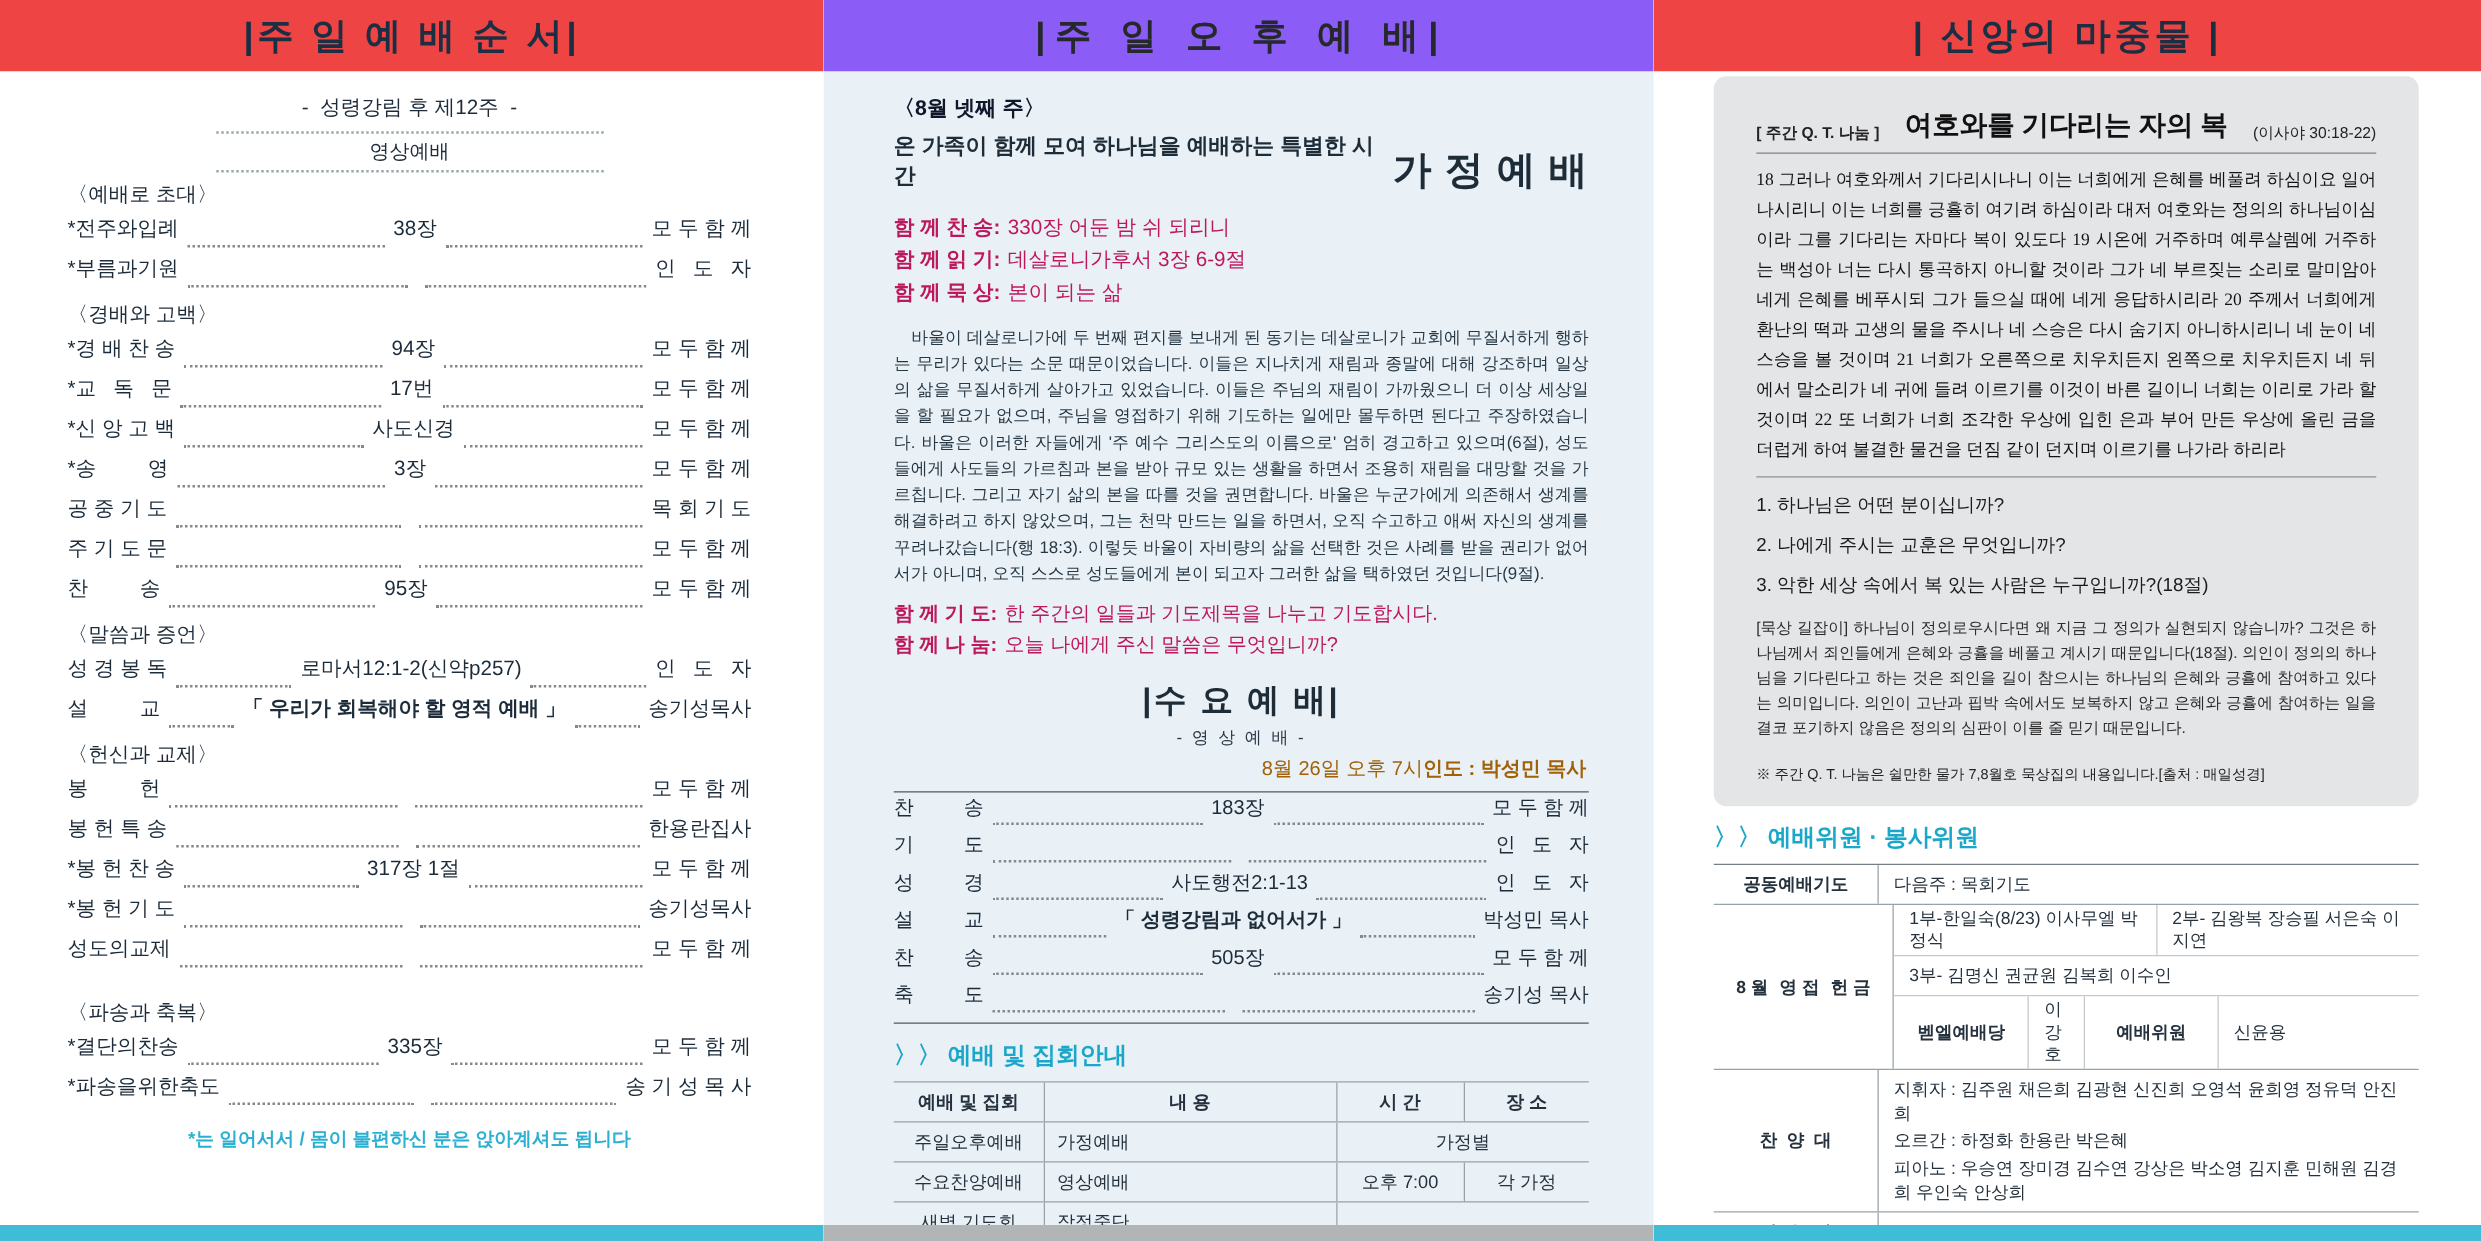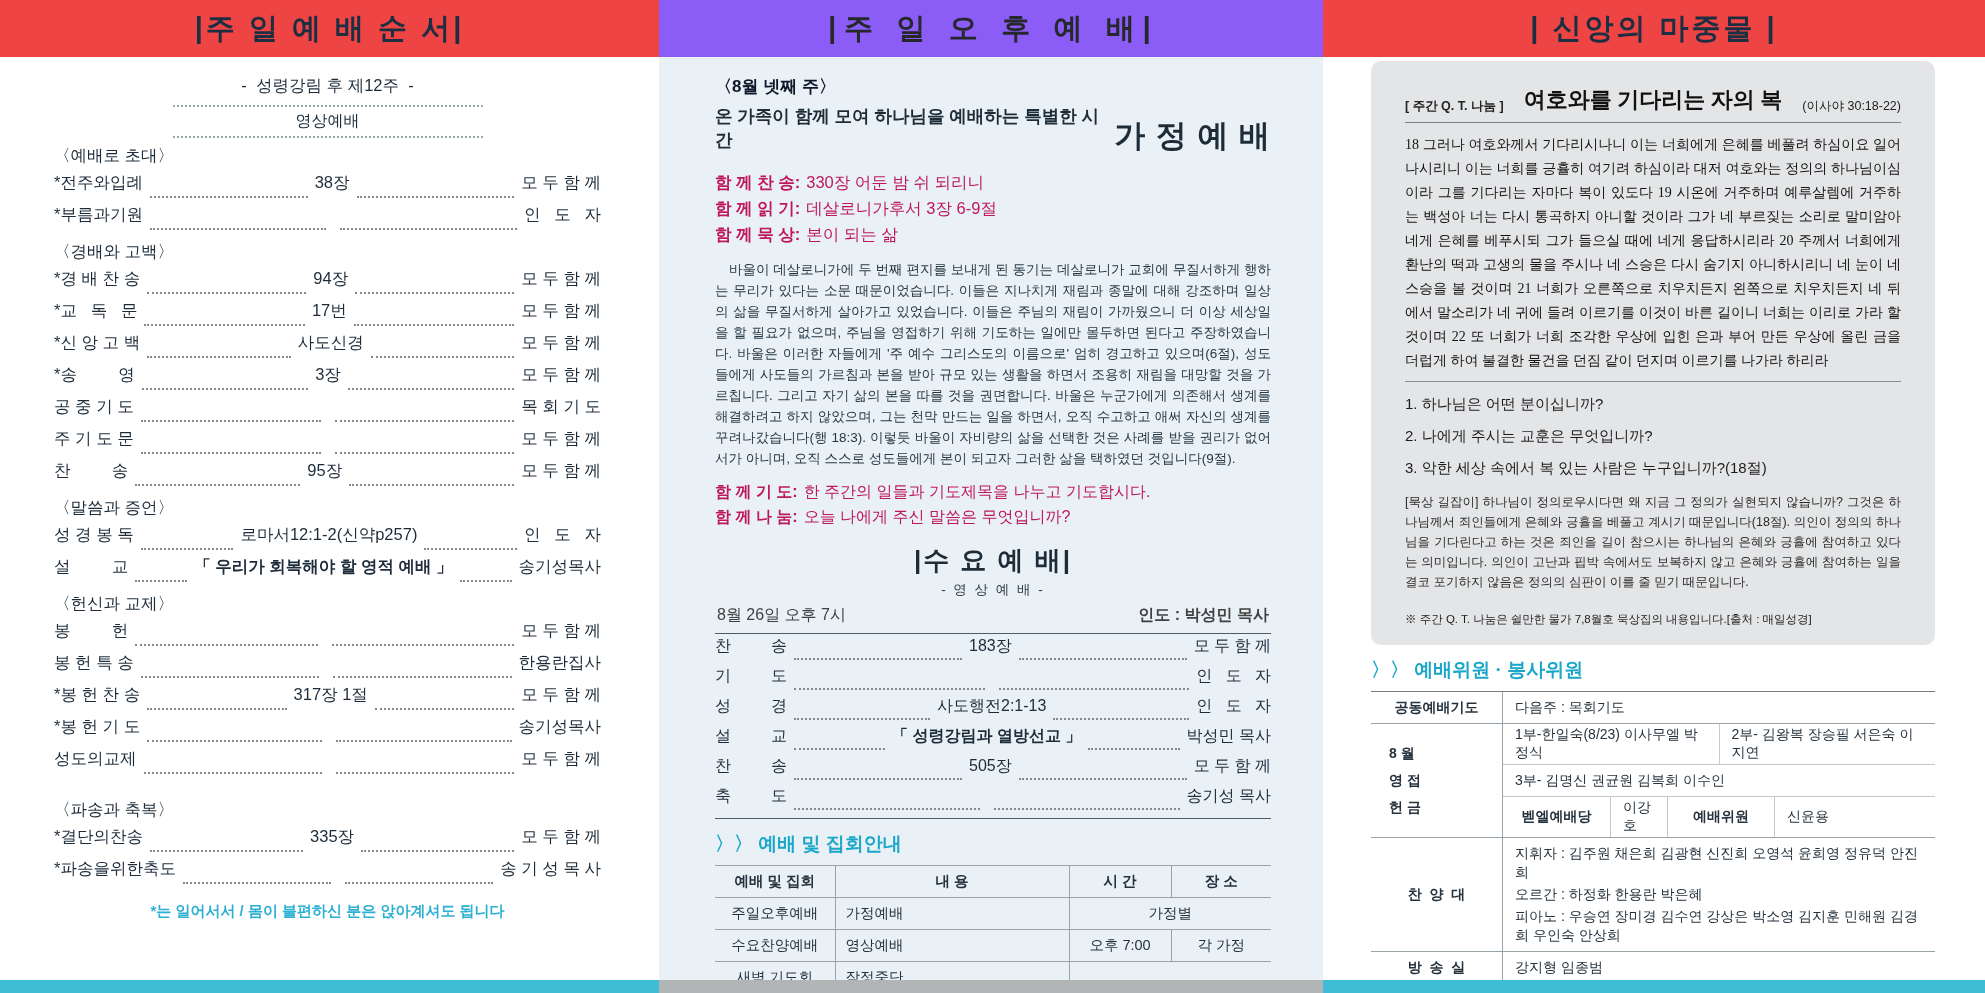--- a/index.html
+++ b/index.html
@@ -49,21 +49,21 @@
   .mline b { white-space:pre; }
   .mline span { margin-left:6px; }
   .mbody { font-size:13.5px; line-height:21px; text-align:justify; margin-top:12px;
            text-indent:14px; color:#273845; }
   .mshare { margin-top:10px; }
   .mshare .mline { line-height:25px; font-size:16px; }
 
   .wtitle { text-align:center; font-size:26px; font-weight:bold; letter-spacing:2px; margin-top:14px;
             color:#1e2c38; white-space:pre; }
   .wsub { text-align:center; font-size:13.5px; letter-spacing:2px; margin-top:3px; color:#2a3845; white-space:pre; }
-  .wdate { display:flex; justify-content:space-between; font-size:16px; margin-top:6px; padding:0 2px 7px; color:#404040; }
+  .wdate { display:flex; justify-content:flex-end; font-size:16px; margin-top:6px; padding:0 2px 7px; color:#a16207; }
   .wdate .wd-right { font-weight:bold; }
   .wrows { border-top:1.5px solid #4f5b66; border-bottom:1.5px solid #4f5b66; padding:2px 0; }
   .wrows .orow { height:30px; font-size:16px; }
 
   .stitle { color:#1ba7c9; font-weight:bold; font-size:19px; margin-top:12px; white-space:pre; }
   .stable { width:100%; border-collapse:collapse; margin-top:8px; font-size:14.5px; color:#25323e; }
   .stable th, .stable td { border-top:1px solid #98a2a9; padding:6px 10px; text-align:center; font-weight:normal; height:28px; }
   .stable th { font-weight:bold; }
   .stable tr:last-child td { border-bottom:1px solid #98a2a9; }
   .stable .vl { border-left:1px solid #98a2a9; }
@@ -85,21 +85,21 @@
 
   .ctitle { color:#1ba7c9; font-weight:bold; font-size:19px; margin:12px 50px 0 48px; white-space:pre; }
   .ctable { margin:8px 50px 0 48px; border-top:1.5px solid #777f86; border-bottom:1.5px solid #777f86;
             font-size:14px; color:#25323e; }
   .crow { display:flex; border-bottom:1px solid #98a2a9; min-height:32px; }
   .crow:last-child { border-bottom:none; }
   .clabel { flex:0 0 132px; border-right:1px solid #98a2a9; display:flex; align-items:center;
             justify-content:center; font-weight:bold; white-space:pre; padding:4px 8px; text-align:center; }
   .ccell { flex:1; padding:4px 12px; display:flex; align-items:center; }
   .ccell-col { flex-direction:column; align-items:flex-start; justify-content:center; gap:3px; padding:6px 12px; line-height:19px; }
-  .olab { display:flex; flex-direction:column; gap:9px; width:100%; padding:0 10px; }
+  .olab { display:flex; gap:9px; width:100%; padding:0 10px; }
   .olab span { display:flex; justify-content:space-between; }
   .osub { flex:1; display:flex; flex-direction:column; }
   .osub-r { display:flex; border-bottom:1px solid #c3c9cd; min-height:32px; align-items:center; }
   .osub-r:last-child { border-bottom:none; }
   .half { flex:1; padding:2px 12px; }
   .half + .half { border-left:1px solid #c3c9cd; }
   .bcelllab { flex:0 0 108px; font-weight:bold; text-align:center; align-self:stretch;
               display:flex; align-items:center; justify-content:center; border-right:1px solid #c3c9cd; }
   .bcelllab.mid2 { border-left:1px solid #c3c9cd; }
   .bcellval { flex:1; padding:2px 12px; }
@@ -300,21 +300,21 @@
         <div class="orow">
             <span class="olabel">성         경</span>
             <span class="lead"></span>
             <span class="ocenter">사도행전2:1-13</span>
             <span class="lead"></span>
             <span class="oright">인   도   자</span>
           </div>
         <div class="orow bc">
             <span class="olabel">설         교</span>
             <span class="lead"></span>
-            <span class="ocenter">「 성령강림과 열방선교 」</span>
+            <span class="ocenter">「 성령강림과 없어서가 」</span>
             <span class="lead"></span>
             <span class="oright">박성민 목사</span>
           </div>
         <div class="orow">
             <span class="olabel">찬         송</span>
             <span class="lead"></span>
             <span class="ocenter">505장</span>
             <span class="lead"></span>
             <span class="oright">모 두 함 께</span>
           </div>

